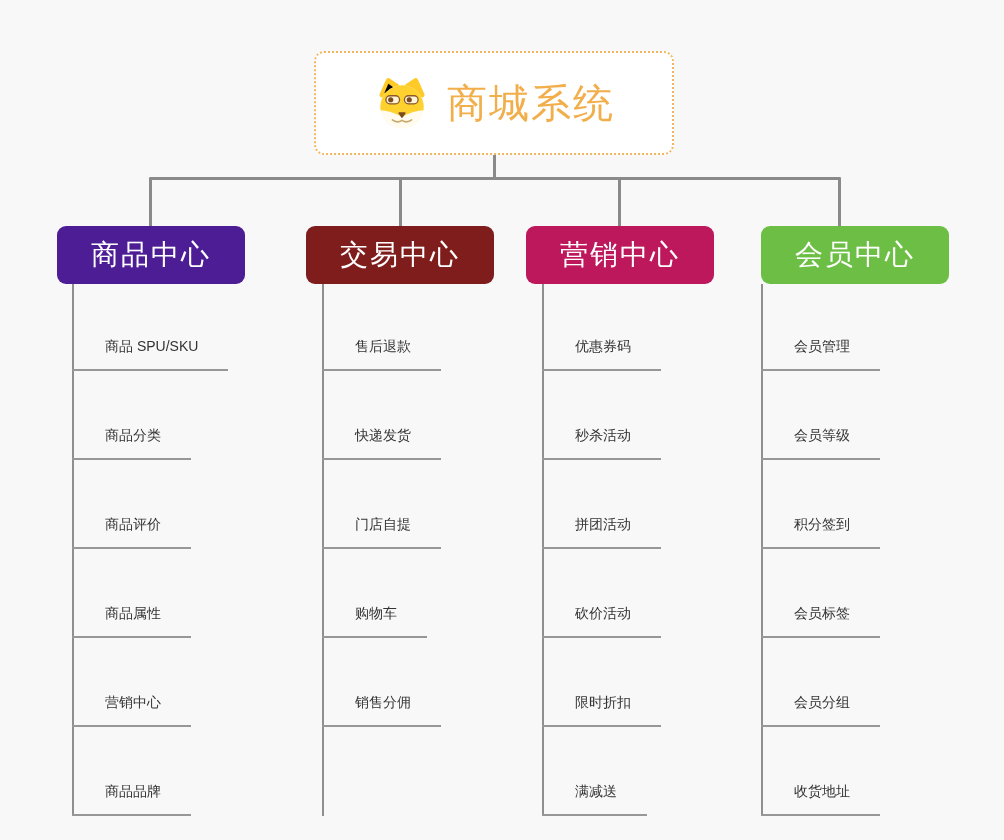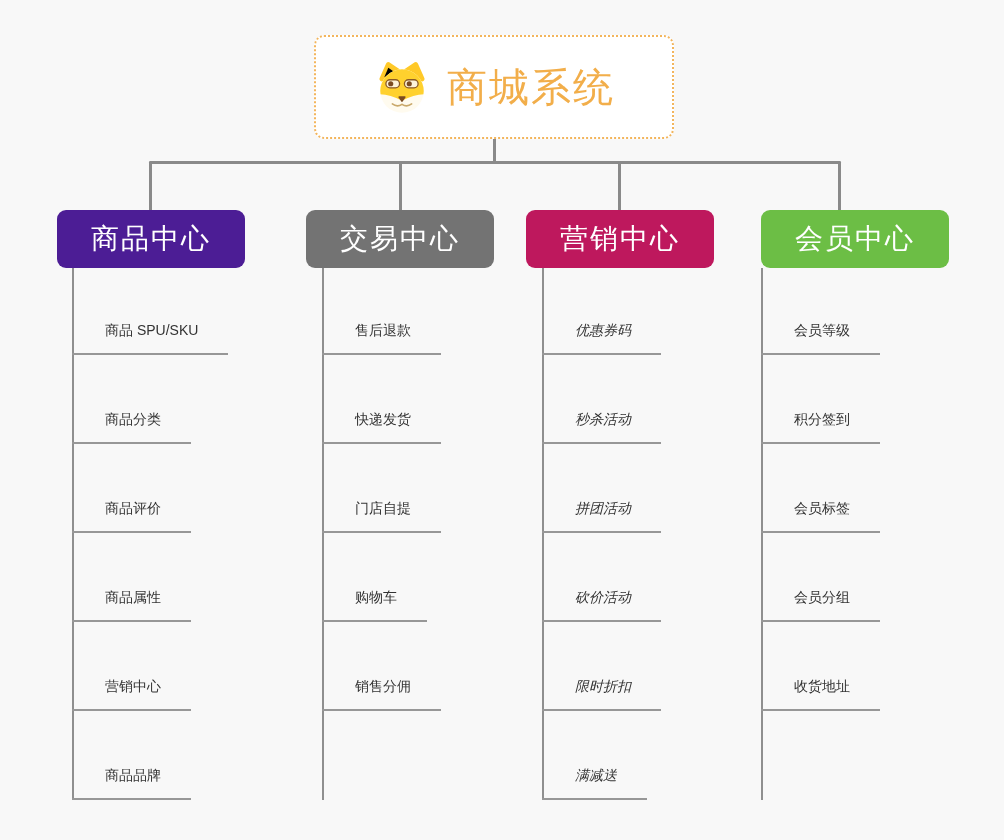--- a/index.html
+++ b/index.html
@@ -2,21 +2,21 @@
 <html><head>
 <meta charset="utf-8">
 <style>
   html,body{margin:0;padding:0;}
   body{
     width:1004px;height:840px;
     background:#f8f8f8;
     font-family:"Liberation Sans","DejaVu Sans",sans-serif;
     position:relative;overflow:hidden;
   }
-  .stage{position:absolute;left:0;top:0;width:1004px;height:684px;}
+  .stage{position:absolute;left:0;top:16px;width:1004px;height:684px;}
 
   
   .connectors{position:absolute;left:0;top:0;pointer-events:none;}
 
   
   .root-node{
     position:absolute;left:314px;top:35px;width:360px;height:104px;
     box-sizing:border-box;
     background:#ffffff;
     border:2px dotted #f3b55c;
@@ -42,21 +42,21 @@
   .bh-3{left:526px;}
   .bh-4{left:745px;margin-left:16px;}
 
   
   .branch{position:absolute;top:268px;width:300px;height:540px;}
   .branch::before{ 
     content:"";position:absolute;left:0;top:0;width:2px;height:532px;background:#8f8f8f;
   }
   .br-1{left:72px;}
   .br-2{left:322px;}
-  .br-3{left:542px;font-style:italic;}
+  .br-3{left:542px;}
   .br-4{left:761px;}
 
   .leaf{
     position:absolute;left:0;
     white-space:nowrap;
     font-size:14px;line-height:28px;color:#333333;
     padding:0 30px 9px 33px;
     border-bottom:2px solid #979797;
     cursor:pointer;
   }
@@ -107,21 +107,21 @@
       <path d="M32.5 45.5 h7 l-3.5 5 z" fill="#7a4a21" stroke="#7a4a21" stroke-width="2" stroke-linejoin="round"></path>
 
       <path d="M24 54 Q30 58.5 36 54.5 Q42 58.5 48 54" stroke="#c9a86a" stroke-width="2" fill="none" stroke-linecap="round"></path>
     </svg>
     <span class="root-title">商城系统</span>
   </div>
 
   <div class="branch-header bh-1" style="background-color: #4c1d95;">
     <span>商品中心</span>
   </div>
-  <div class="branch-header bh-2" style="background-color: #737373;">
+  <div class="branch-header bh-2" style="background-color: #7f1d1d;">
     <span>交易中心</span>
   </div>
   <div class="branch-header bh-3" style="background-color: #be185d;">
     <span>营销中心</span>
   </div>
   <div class="branch-header bh-4" style="background-color: rgb(108, 190, 69);">
     <span>会员中心</span>
   </div>
 
   <div class="branch br-1">
@@ -144,20 +144,21 @@
   <div class="branch br-3">
     <div class="leaf">优惠券码</div>
     <div class="leaf">秒杀活动</div>
     <div class="leaf">拼团活动</div>
     <div class="leaf">砍价活动</div>
     <div class="leaf">限时折扣</div>
     <div class="leaf">满减送</div>
   </div>
 
   <div class="branch br-4">
+    <div class="leaf">会员管理</div>
     <div class="leaf">会员等级</div>
     <div class="leaf">积分签到</div>
     <div class="leaf">会员标签</div>
     <div class="leaf">会员分组</div>
     <div class="leaf">收货地址</div>
   </div>
 
 </div>
 
 </body></html>

